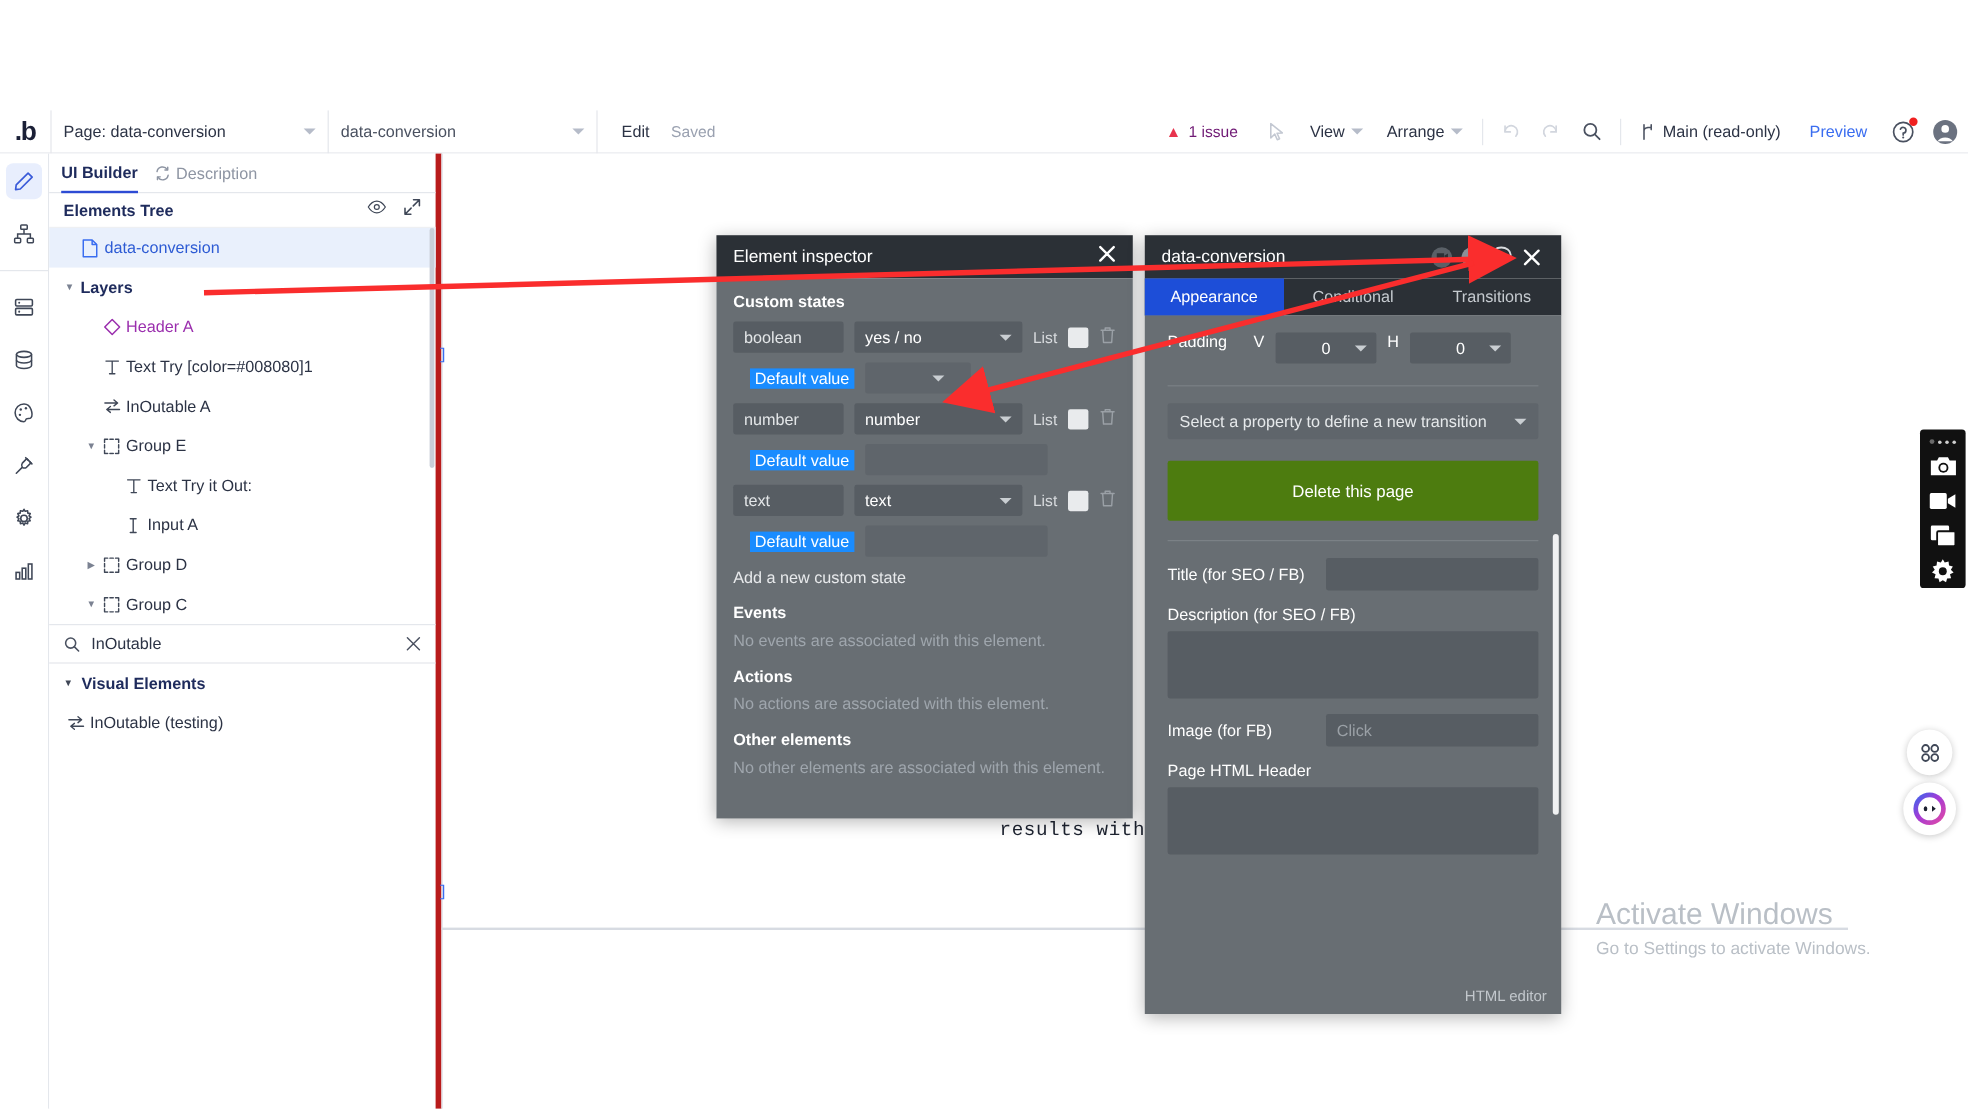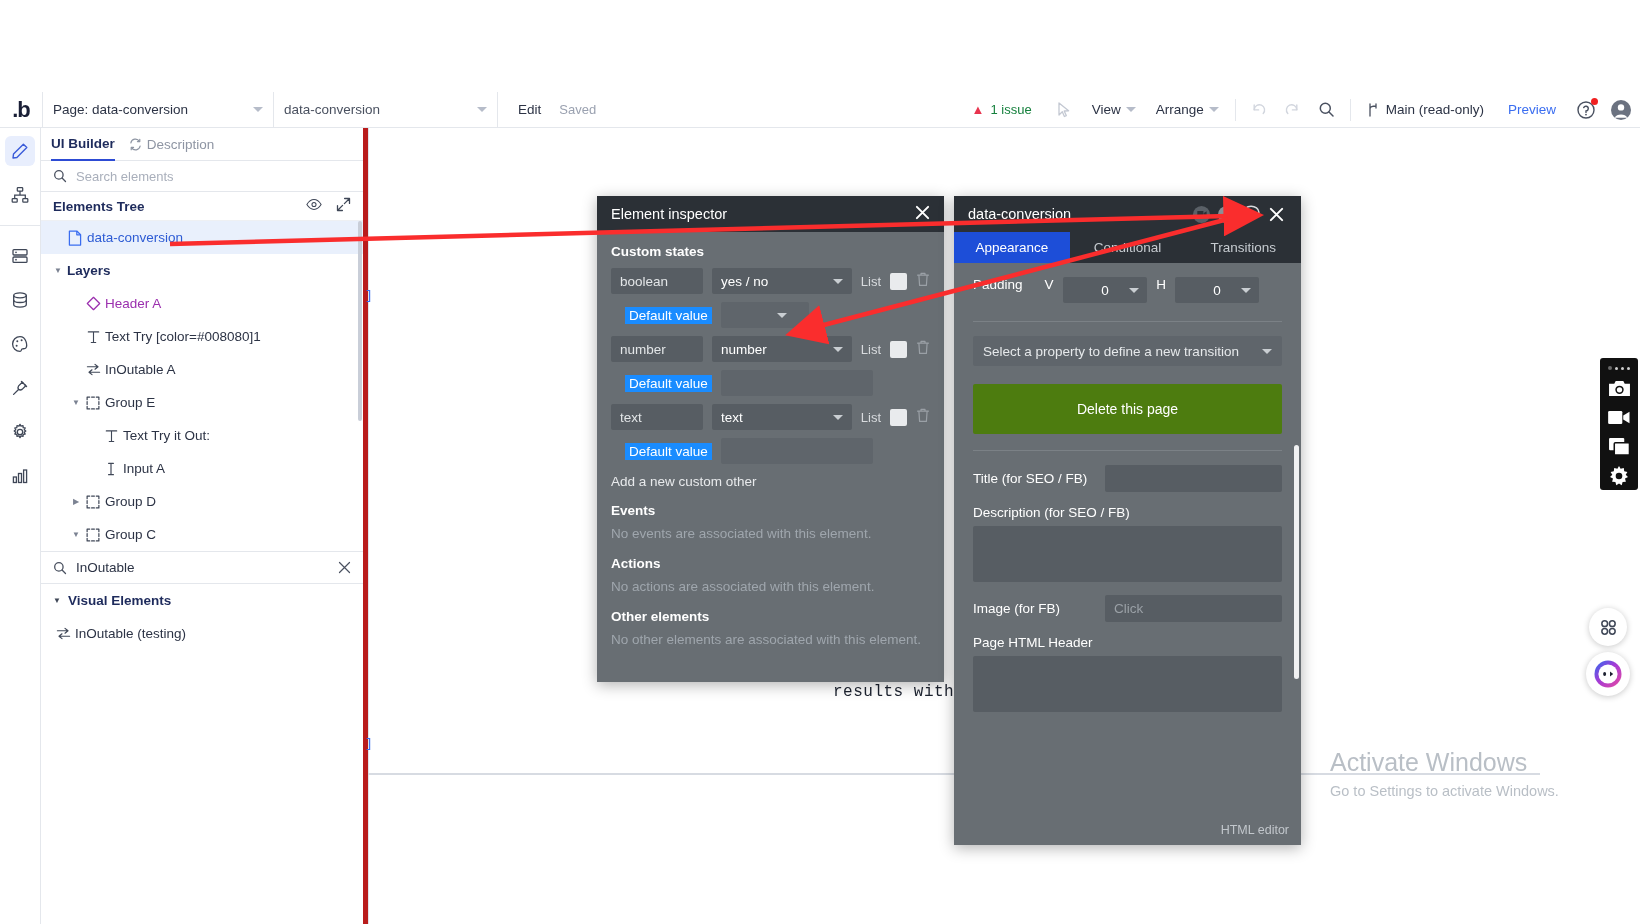--- a/index.html
+++ b/index.html
@@ -32,21 +32,21 @@
     width: 224px; height: 36px; border-right: 1px solid #e4e7ec;
     display: flex; align-items: center; padding: 0 10px; gap: 6px;
   }
   .elem-select .lbl { font-size: 13.5px; color: #4a5160; flex: 1; }
   .edit-grp { display: flex; align-items: center; gap: 18px; padding-left: 20px; }
   .edit-grp .edit { font-size: 13.5px; color: #2c3345; }
   .edit-grp .saved { font-size: 13px; color: #9aa1b0; }
   .topbar-right { margin-left: auto; display: flex; align-items: center; height: 36px; }
   .issue { display: flex; align-items: center; gap: 6px; padding-right: 16px; }
   .issue .tri { color: #e8344e; font-size: 13px; line-height: 1; }
-  .issue .txt { font-size: 13px; color: #15803d; }
+  .issue .txt { font-size: 13px; color: #701a75; }
   .tb-icon { width: 34px; height: 36px; display: flex; align-items: center; justify-content: center; }
   .tb-menu { display: flex; align-items: center; gap: 5px; padding: 0 10px; font-size: 13.5px; color: #2c3345; }
   .divider-v { width: 1px; height: 22px; background: #e4e7ec; margin: 0 6px; }
   .branch { display: flex; align-items: center; gap: 6px; padding: 0 10px; font-size: 13.5px; color: #2c3345; }
   .preview { font-size: 13.5px; color: #3a6df0; padding: 0 14px; }
   .help-wrap { position: relative; width: 32px; height: 36px; display: flex; align-items: center; justify-content: center; }
   .help-dot { position: absolute; top: 6px; right: 4px; width: 7px; height: 7px; border-radius: 50%; background: #f02020; }
   .avatar-ic { width: 38px; height: 36px; display: flex; align-items: center; justify-content: center; }
 
   
@@ -340,27 +340,20 @@
       <div class="lp-tab">
         <svg width="13" height="13" viewBox="0 0 14 14">
             <path d="M2 5.4 A5 5 0 0 1 11.2 3.6" fill="none" stroke="#8e95a3" stroke-width="1.3" stroke-linecap="round"></path>
             <path d="M12 8.6 A5 5 0 0 1 2.8 10.4" fill="none" stroke="#8e95a3" stroke-width="1.3" stroke-linecap="round"></path>
             <path d="M11.6 1.4 L11.6 3.9 L9.1 3.9 M2.4 12.6 L2.4 10.1 L4.9 10.1" fill="none" stroke="#8e95a3" stroke-width="1.3" stroke-linecap="round" stroke-linejoin="round"></path>
           </svg>
         <span>Description</span>
       </div>
     </div>
 
-    <div class="lp-search">
-      <svg width="14" height="14" viewBox="0 0 15 15">
-          <circle cx="6.3" cy="6.3" r="4.5" fill="none" stroke="#4a5160" stroke-width="1.4"></circle>
-          <line x1="9.7" y1="9.7" x2="13.4" y2="13.4" stroke="#4a5160" stroke-width="1.4" stroke-linecap="round"></line>
-        </svg>
-      <span class="ph">Search elements</span>
-    </div>
 
     <div class="tree-head">
       <span class="t">Elements Tree</span>
       <span class="ic">
         <svg width="16" height="13" viewBox="0 0 18 13">
             <path d="M1 6.5 C3.4 2.6 6 1 9 1 C12 1 14.6 2.6 17 6.5 C14.6 10.4 12 12 9 12 C6 12 3.4 10.4 1 6.5 Z" fill="none" stroke="#3f4757" stroke-width="1.15"></path>
             <circle cx="9" cy="6.5" r="2.3" fill="none" stroke="#3f4757" stroke-width="1.15"></circle>
           </svg>
       </span>
       <span class="ic">
@@ -559,21 +552,21 @@
             <span class="chk"></span>
             <span class="trash"><svg width="14" height="15" viewBox="0 0 14 15">
                 <path d="M1.6 3.2 L12.4 3.2 M5 3.2 L5 1.4 L9 1.4 L9 3.2 M2.9 3.2 L3.6 13.4 L10.4 13.4 L11.1 3.2" fill="none" stroke="#9aa0a6" stroke-width="1.2" stroke-linecap="round" stroke-linejoin="round"></path>
               </svg></span>
           </div>
           <div class="dv-row">
             <span class="dv-lbl">Default value</span>
             <span class="dv-field"></span>
           </div>
         </div>
-      <div class="addstate">Add a new custom other</div>
+      <div class="addstate">Add a new custom state</div>
       <div class="sub-h">Events</div>
       <div class="sub-p">No events are associated with this element.</div>
       <div class="sub-h">Actions</div>
       <div class="sub-p">No actions are associated with this element.</div>
       <div class="sub-h">Other elements</div>
       <div class="sub-p">No other elements are associated with this element.</div>
     </div>
   </div>
 
   <div class="dlg" id="dataconv">

